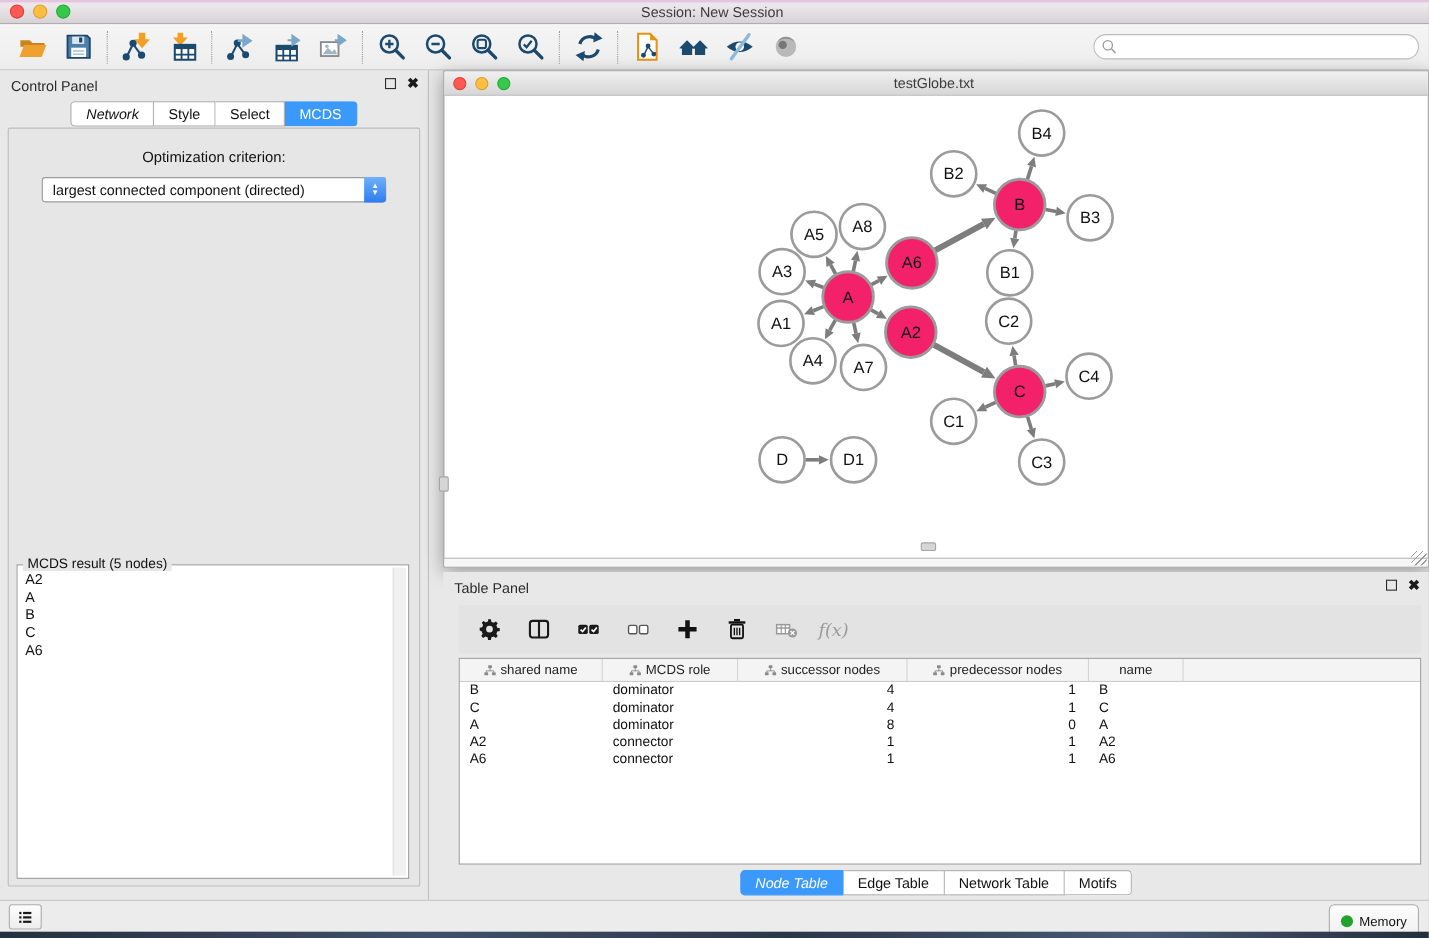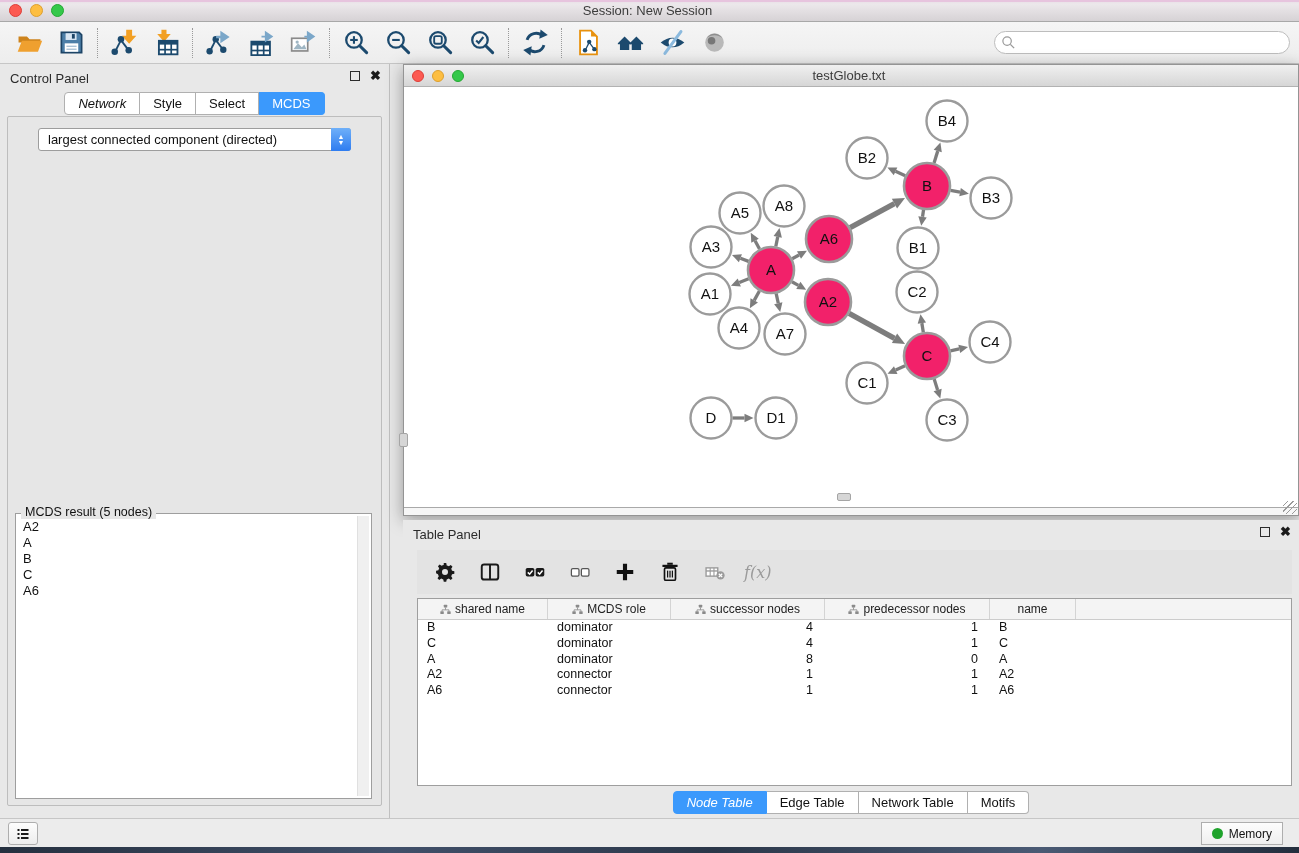--- a/index.html
+++ b/index.html
@@ -98,21 +98,21 @@
   .th svg { width:11px; height:11px; }
   .tr { display:flex; height:15.8px; }
   .td { font-size:12.5px; color:#111; line-height:15.8px; white-space:nowrap; overflow:hidden; }
   .td.left { padding-left:9px; } .td.right { text-align:right; padding-right:12px; }
   #tp-tabs { position:absolute; left:0; right:0; top:271px; display:flex; justify-content:center; }
   
   #status-bar { position:absolute; left:0; top:818px; width:100%; height:29px; background:#ececec; border-top:1px solid #c6c6c6; }
   #list-btn { position:absolute; left:8px; top:3px; width:30px; height:23px; border:1px solid #aeaeae; border-radius:3px;
     background:linear-gradient(#fdfdfd,#ededed); display:flex; align-items:center; justify-content:center; }
   #list-btn svg { width:16px; height:16px; }
-  #memory-btn { position:absolute; right:16px; top:3px; height:23px; border:1px solid #aeaeae; border-radius:0;
+  #memory-btn { position:absolute; right:9px; top:3px; height:31px; border:1px solid #aeaeae; border-radius:5px;
     background:linear-gradient(#fdfdfd,#efefef); display:flex; align-items:center; gap:6px; padding:0 10px; }
   #memory-dot { width:11px; height:11px; border-radius:50%; background:#1fa32c; }
   #memory-label { font-size:12px; color:#111; }
   #desktop-strip { position:absolute; left:0; top:847px; width:100%; height:6px;
     background:linear-gradient(90deg,#25303f,#41506a 30%,#2b3749 55%,#4a5a74 80%,#232e3d); }
   .graph-label { font-size:15px; fill:#111; }
 </style>
 </head>
 <body>
 
@@ -294,20 +294,21 @@
         <span class="close-ic">✖</span>
       </span>
     </div>
     <div class="seg-tabs" id="cp-tabs">
         <div class="seg">Network</div>
         <div class="seg">Style</div>
         <div class="seg">Select</div>
         <div class="seg active">MCDS</div>
       </div>
     <div id="cp-content">
+      <div id="opt-label">Optimization criterion:</div>
       <div id="criterion-select">
         <span>largest connected component (directed)</span>
         <span id="criterion-stepper">
             <span>▲</span>
             <span>▼</span>
           </span>
       </div>
       <div id="mcds-group">
         <span id="mcds-legend">MCDS result (5 nodes)</span>
         <div id="mcds-list">

